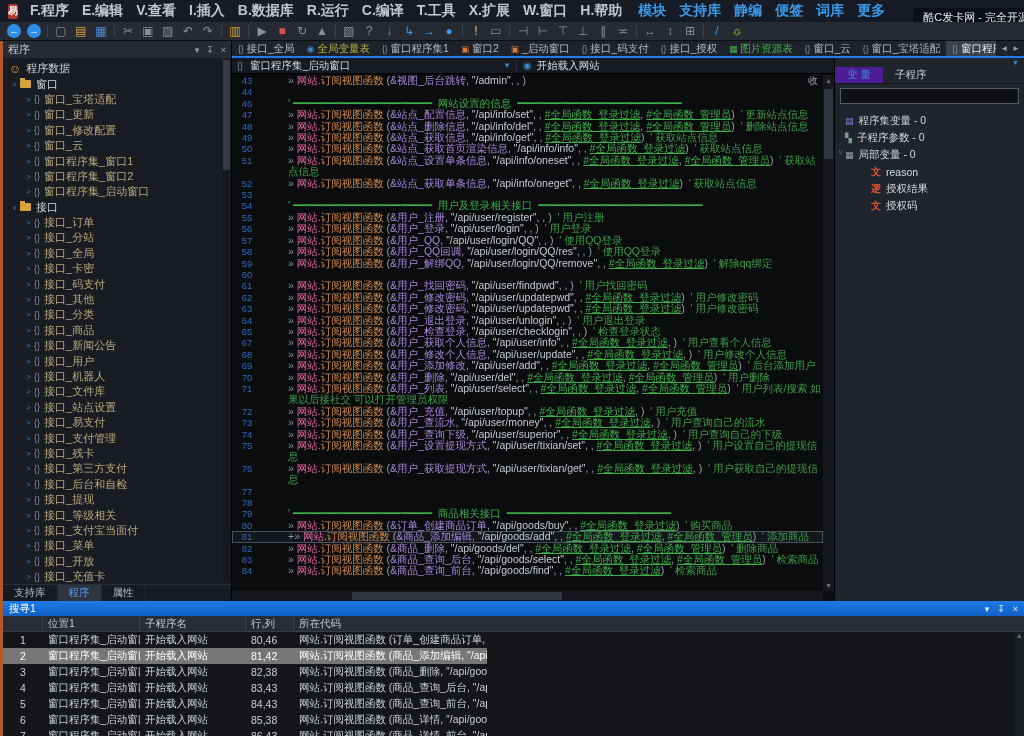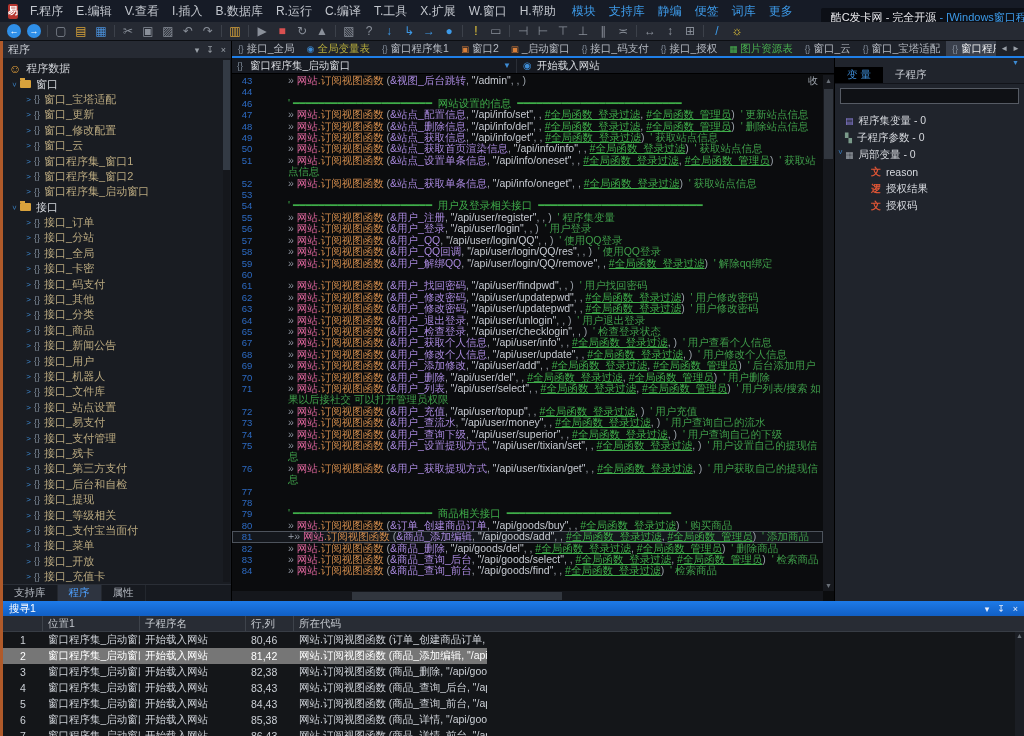--- a/index.html
+++ b/index.html
@@ -3,21 +3,21 @@
 <meta charset="utf-8">
 <style>
   * { margin:0; padding:0; box-sizing:border-box; }
   html,body { width:1024px; height:736px; overflow:hidden; background:#14161a;
               font-family:"Liberation Sans","DejaVu Sans",sans-serif; }
   .app { width:1024px; height:736px; display:flex; flex-direction:column; background:#14161a; }
 
   
   .titlebar { height:22px; background:#161b26; display:flex; align-items:center; padding:0 8px; gap:6px; flex:0 0 22px; }
   .logo { width:15px; height:15px; background:#b5352f; color:#fff; font-size:10px; display:flex; align-items:center; justify-content:center; border-radius:2px; font-weight:bold; }
-  .menus { display:flex; gap:13px; font-size:12px; color:#c2c6cd; margin-left:6px; white-space:nowrap; }
+  .menus { display:flex; gap:13px; font-size:14px; color:#c2c6cd; margin-left:6px; white-space:nowrap;font-weight:bold; }
   .menus.extra { color:#3d9ae8; margin-left:10px; }
   .menus span { cursor:default; }
   .title-box { background:#0c0f16; padding:2px 10px; font-size:11px; border-radius:2px; color:#e8e8ec; margin-left:22px; white-space:nowrap;margin-top:12px; }
   .title-doc { color:#3d9ae8; }
   .win-controls { margin-left:auto; display:flex; gap:14px; color:#aeb3bb; font-size:11px; padding-right:4px; }
 
   
   .toolbar { height:19px; background:#262a33; display:flex; align-items:center; padding:0 7px; gap:6px; flex:0 0 19px; font-size:12px; color:#8a909a; border-bottom:1px solid #0c0e12; }
   .tb-icon { width:14px; text-align:center; line-height:14px; cursor:default; }
   .tb-circle { width:14px; height:14px; border-radius:50%; background:#2f8fe8; color:#fff; font-size:9px; line-height:14px; }
@@ -85,21 +85,21 @@
   .vscroll .va-dn { position:absolute; bottom:2px; left:0; right:0; }
   .vscroll .vth { position:absolute; top:14px; left:1px; right:1px; height:70px; background:#31363e; }
   .hscroll { flex:0 0 10px; background:#15171c; position:relative; margin-right:11px; }
   .hscroll .hth { position:absolute; left:120px; width:210px; top:1px; bottom:1px; background:#31363e; }
 
   
   .rpanel { width:190px; background:#20242c; border-left:1px solid #000; display:flex; flex-direction:column; }
   .rp-strip { height:9px; display:flex; justify-content:flex-end; padding-right:5px; color:#3d8bd4; font-size:7px; align-items:center; }
   .rp-tabs { height:17px; display:flex; font-size:10.5px; border-bottom:1px solid #12141a; }
   .rtab { padding:0 12px; display:flex; align-items:center; color:#c8ccd2; cursor:default; }
-  .rtab.active { background:#000000; color:#3d8bd4; }
+  .rtab.active { background:#4c1d95; color:#3d8bd4; }
   .rp-search { margin:4px 5px; height:16px; background:#0f1115; border:1px solid #565b64; color:#d5d8dd; font-size:10px; padding:0 4px; width:calc(100% - 10px); }
   .rtree { flex:1; overflow:hidden; padding-top:4px; }
   .rrow { display:flex; align-items:center; height:17px; font-size:10.5px; color:#d6d9de; white-space:nowrap; }
   .rrow.l0 { padding-left:10px; }
   .rrow.l1 { padding-left:36px; }
   .rrow .chev { color:#3d8bd4; font-size:8px; width:10px; flex:0 0 10px; margin-left:-10px; }
   .rrow .chev.open { transform:rotate(90deg); }
   .ric { margin-right:5px; font-size:9px; }
   .ric.set { color:#8a7fd8; } .ric.par { color:#7a9a8a; } .ric.loc { color:#9aa0a8; }
   .ric.cjk { color:#e05535; font-size:10px; font-weight:bold; }
@@ -500,21 +500,21 @@
                 <div class="cl">
                   <span class="gut">53</span>
                   <span class="bod"></span>
                 </div>
                 <div class="cl">
                   <span class="gut">54</span>
                   <span class="bod"><span class="sec">' ━━━━━━━━━━━━━━━━━━━━━━  用户及登录相关接口  ━━━━━━━━━━━━━━━━━━━━━━━━━━</span></span>
                 </div>
                 <div class="cl">
                   <span class="gut">55</span>
-                  <span class="bod"><span class="arr">» </span><span class="obj">网站</span><span class="mth">.订阅视图函数</span><span class="pln"> (</span><span class="prm">&amp;用户_注册</span><span class="pln">, </span><span class="str">"/api/user/register"</span><span class="pln">, , </span><span class="pln">)</span><span class="cmt">  ' 程序集变量</span></span>
+                  <span class="bod"><span class="arr">» </span><span class="obj">网站</span><span class="mth">.订阅视图函数</span><span class="pln"> (</span><span class="prm">&amp;用户_注册</span><span class="pln">, </span><span class="str">"/api/user/register"</span><span class="pln">, , </span><span class="pln">)</span><span class="cmt">  ' 用户注册</span></span>
                 </div>
                 <div class="cl">
                   <span class="gut">56</span>
                   <span class="bod"><span class="arr">» </span><span class="obj">网站</span><span class="mth">.订阅视图函数</span><span class="pln"> (</span><span class="prm">&amp;用户_登录</span><span class="pln">, </span><span class="str">"/api/user/login"</span><span class="pln">, , </span><span class="pln">)</span><span class="cmt">  ' 用户登录</span></span>
                 </div>
                 <div class="cl">
                   <span class="gut">57</span>
                   <span class="bod"><span class="arr">» </span><span class="obj">网站</span><span class="mth">.订阅视图函数</span><span class="pln"> (</span><span class="prm">&amp;用户_QQ</span><span class="pln">, </span><span class="str">"/api/user/login/QQ"</span><span class="pln">, , </span><span class="pln">)</span><span class="cmt">  ' 使用QQ登录</span></span>
                 </div>
                 <div class="cl">

